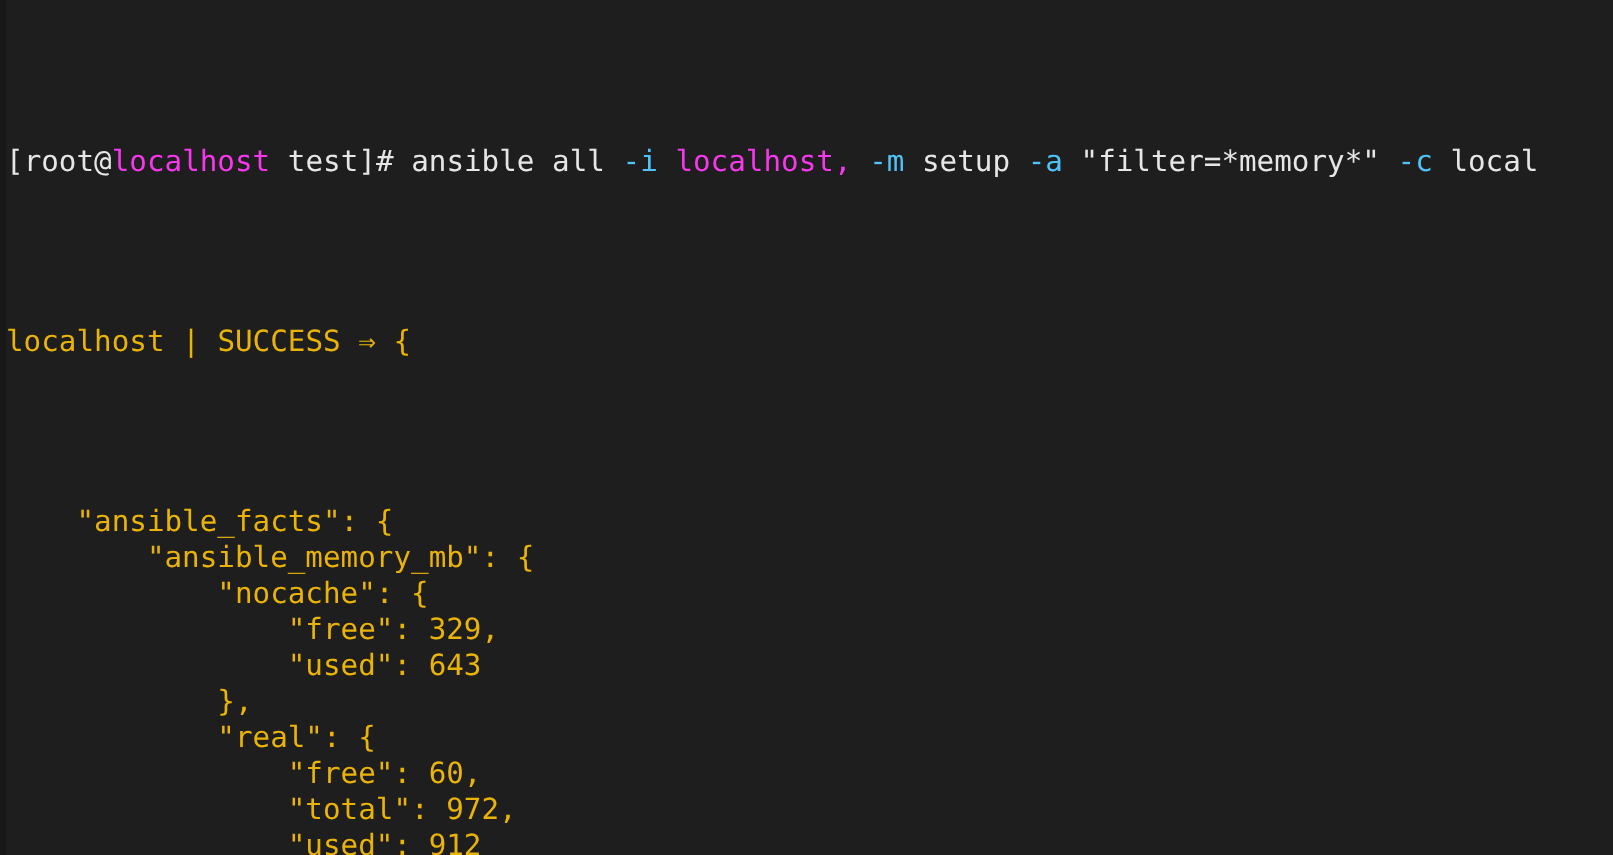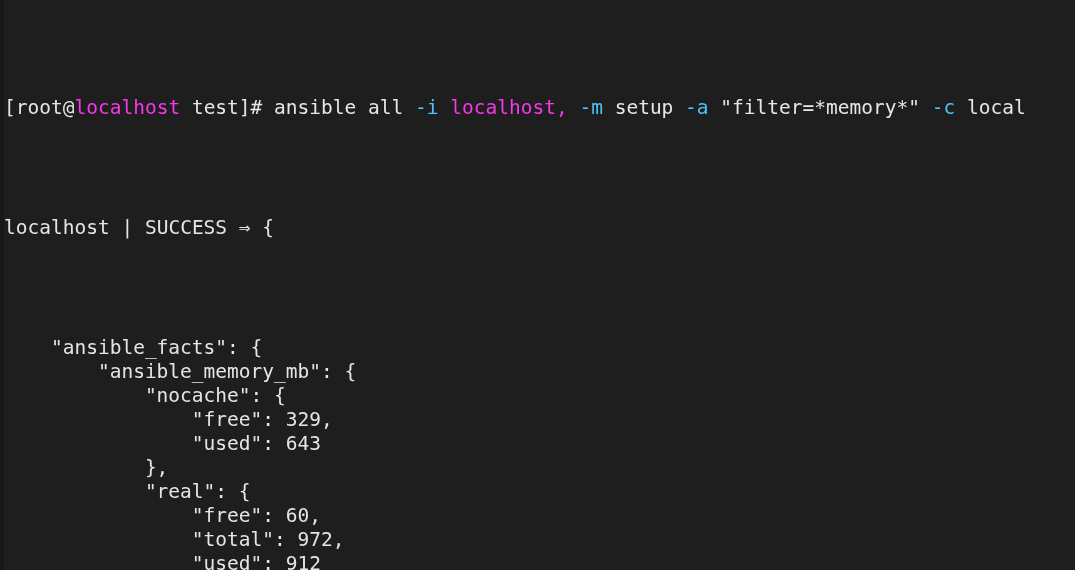--- a/index.html
+++ b/index.html
@@ -42,21 +42,21 @@
     font-size: 19.5px;
     line-height: 24px;
     letter-spacing: 0px;
     white-space: pre;
   }
   .line {
     white-space: pre;
     height: 24px;
     overflow: hidden;
   }
-  .fg-green   { color: #e5e5e5; }
+  .fg-green   { color: #eab308; }
   .fg-cyan    { color: #4fc3f7; }
   .fg-magenta { color: #f637ec; }
   .fg-white   { color: #e6e6e6; }
 </style>
 </head>
 <body>
 
 <div id="terminal">
   <div id="gutter-edge"></div>
 

